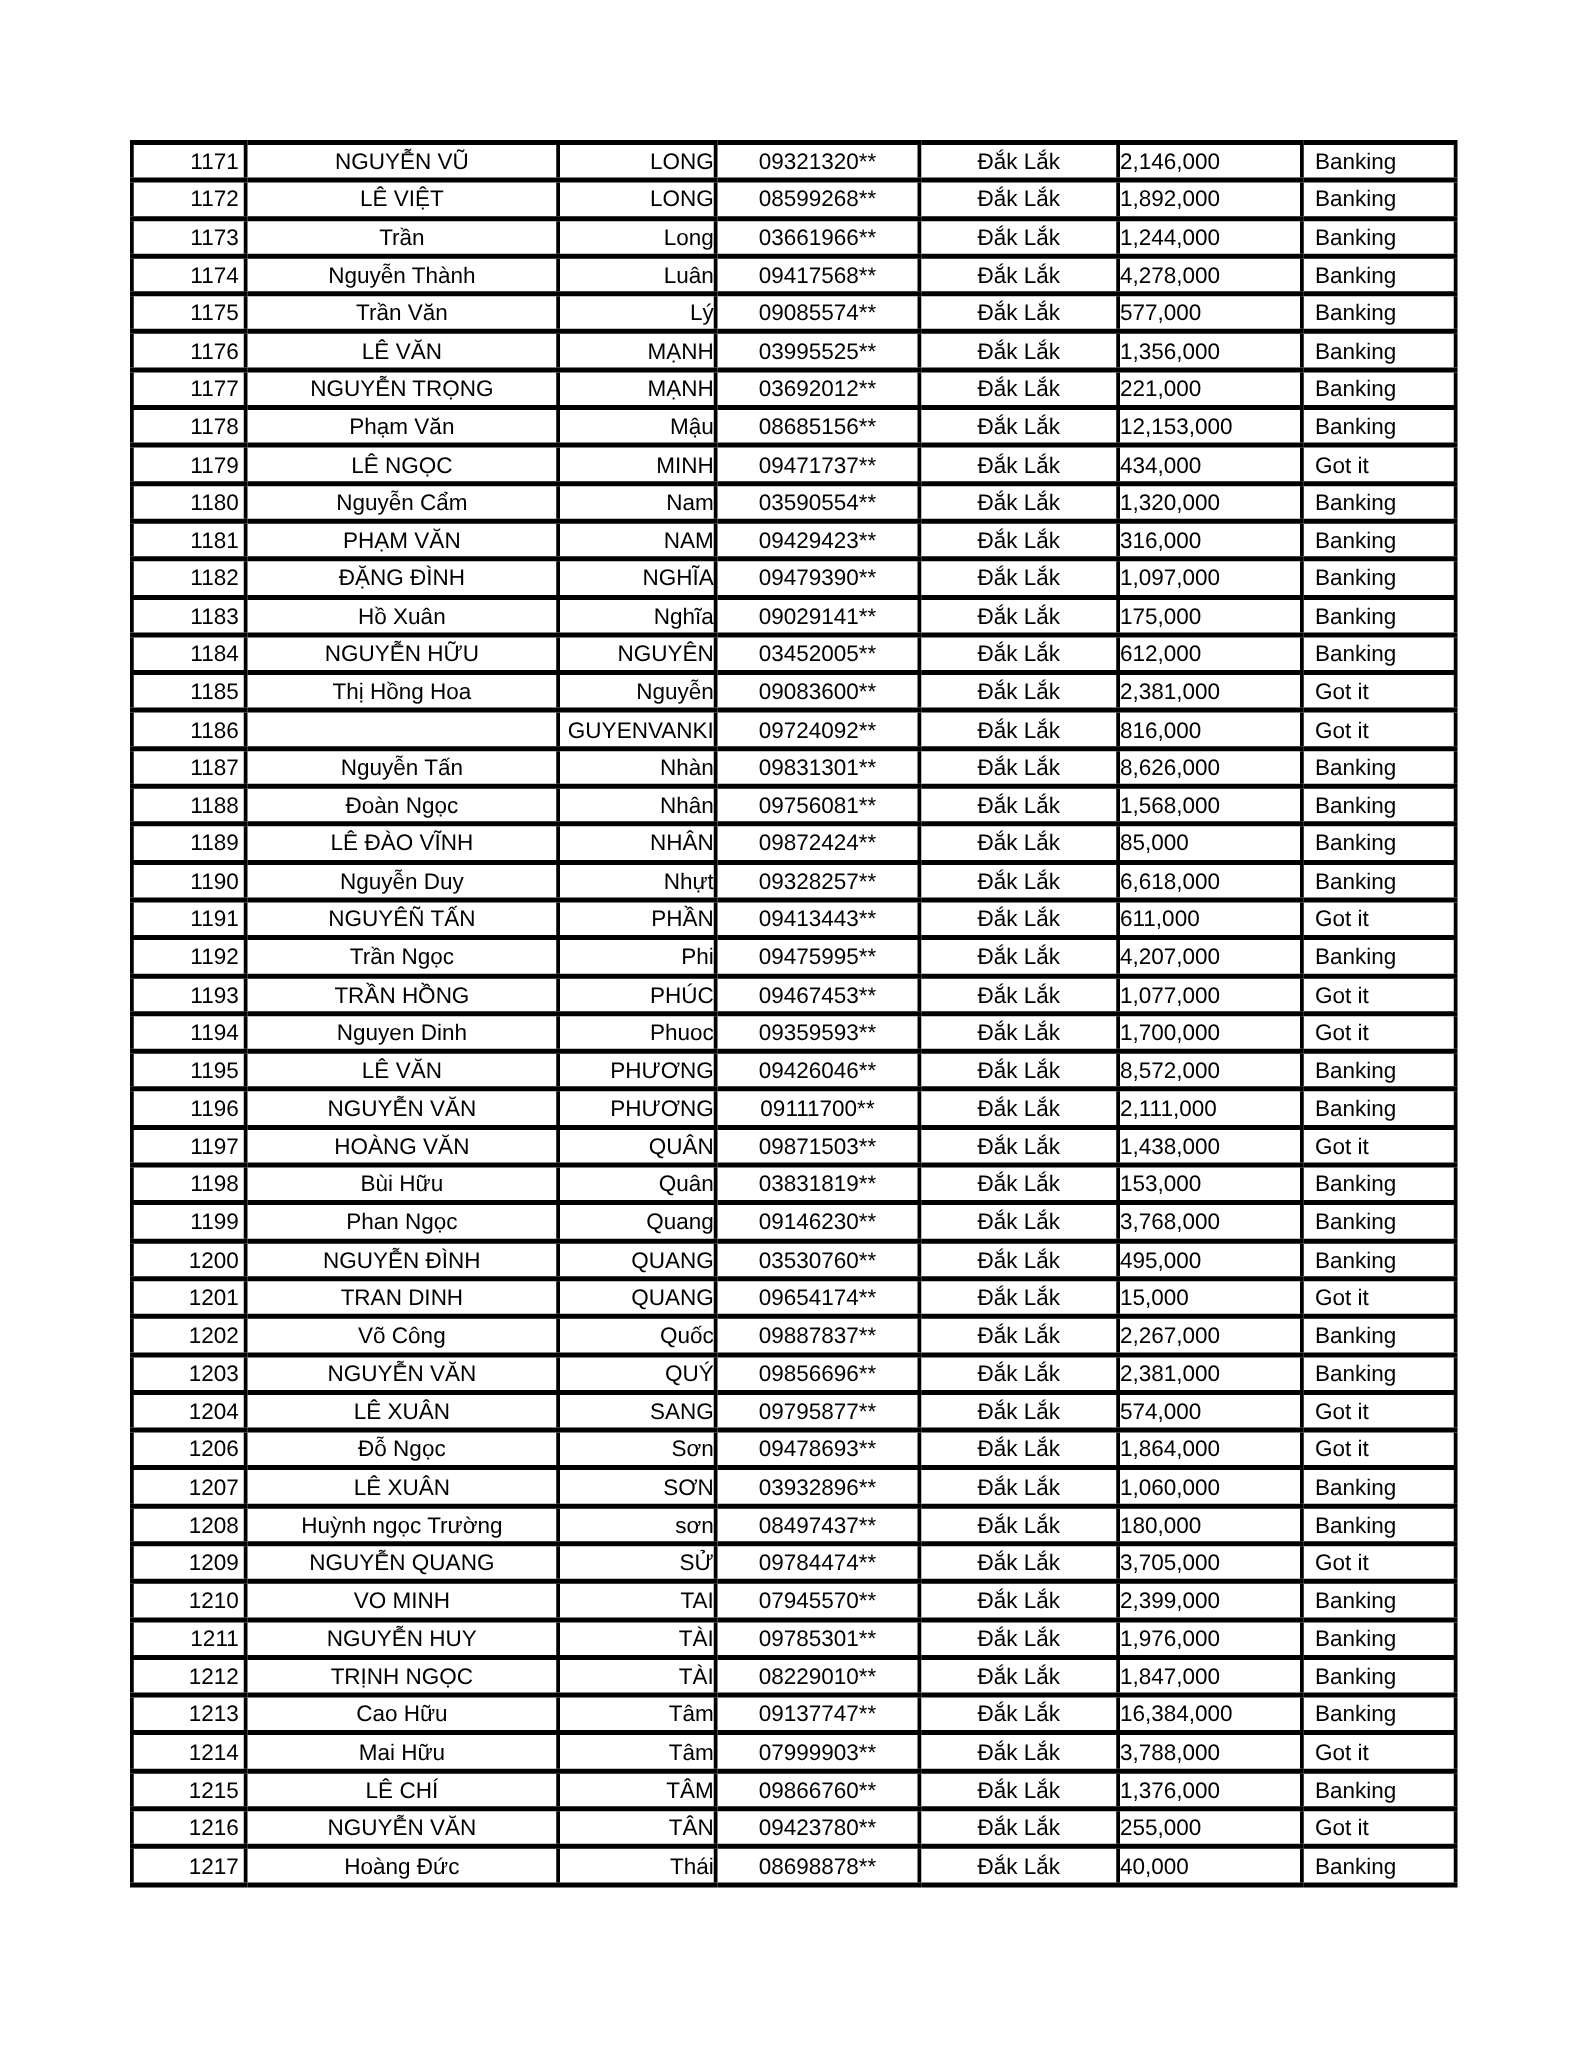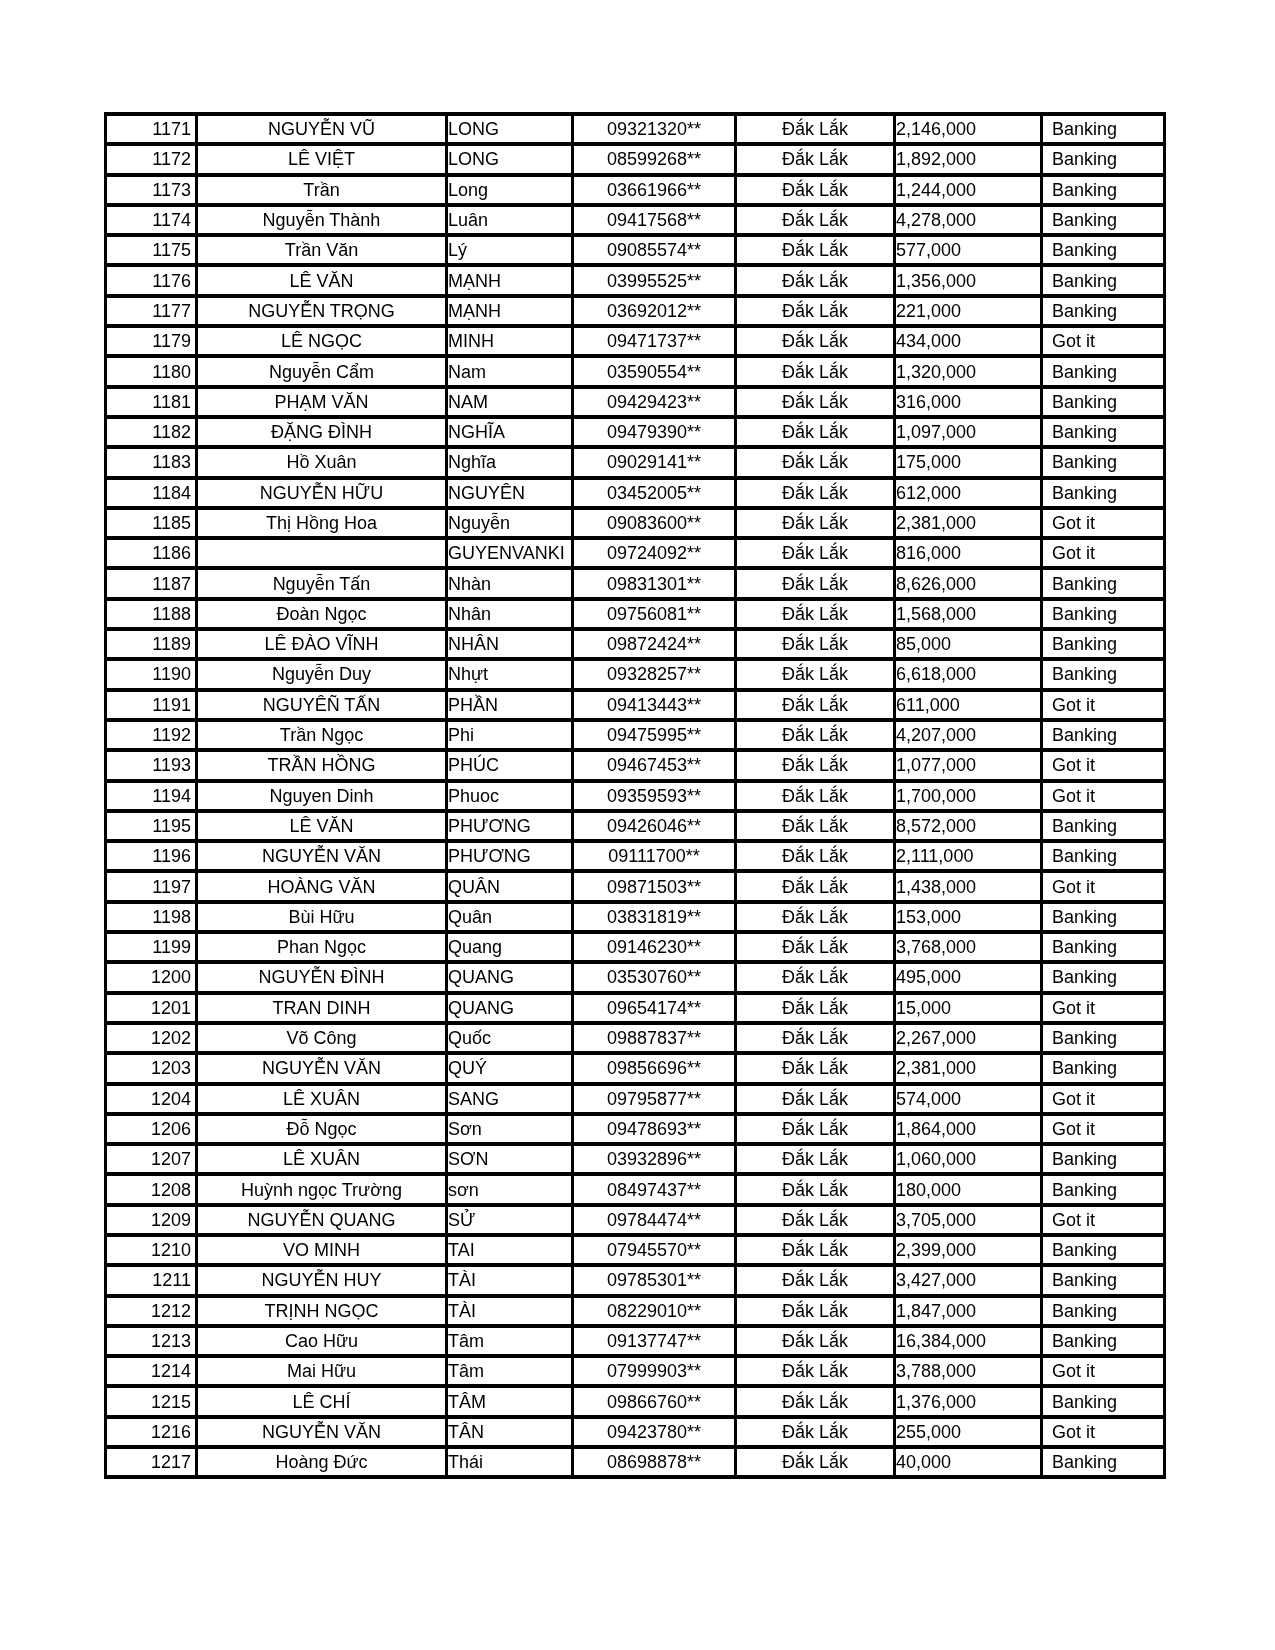--- a/index.html
+++ b/index.html
@@ -36,21 +36,21 @@
     border-bottom-width: 4px;
     height: 26.3px;
     padding: 0;
     overflow: hidden;
     white-space: nowrap;
     vertical-align: middle;
   }
   
   table.data-table td:nth-child(1) { text-align: right;  padding-right: 4px; }
   table.data-table td:nth-child(2) { text-align: center; margin-top: 16px; }
-  table.data-table td:nth-child(3) { text-align: left; }
+  table.data-table td:nth-child(3) { text-align: right; }
   table.data-table td:nth-child(4) { text-align: center; }
   table.data-table td:nth-child(5) { text-align: center; }
   table.data-table td:nth-child(6) { text-align: left;  padding-right: 8px; }
   table.data-table td:nth-child(7) { text-align: left;   padding-left: 9px; margin-top: 12px; }
 </style>
 </head>
 <body>
 
 <div class="page">
   <table class="data-table">
@@ -121,20 +121,29 @@
         <tr>
           <td>1177</td>
           <td>NGUYỄN TRỌNG</td>
           <td>MẠNH</td>
           <td>03692012**</td>
           <td>Đắk Lắk</td>
           <td>221,000</td>
           <td>Banking</td>
         </tr>
         <tr>
+          <td>1178</td>
+          <td>Phạm Văn</td>
+          <td>Mậu</td>
+          <td>08685156**</td>
+          <td>Đắk Lắk</td>
+          <td>12,153,000</td>
+          <td>Banking</td>
+        </tr>
+        <tr>
           <td>1179</td>
           <td>LÊ NGỌC</td>
           <td>MINH</td>
           <td>09471737**</td>
           <td>Đắk Lắk</td>
           <td>434,000</td>
           <td>Got it</td>
         </tr>
         <tr>
           <td>1180</td>
@@ -405,21 +414,21 @@
           <td>Đắk Lắk</td>
           <td>2,399,000</td>
           <td>Banking</td>
         </tr>
         <tr>
           <td>1211</td>
           <td>NGUYỄN HUY</td>
           <td>TÀI</td>
           <td>09785301**</td>
           <td>Đắk Lắk</td>
-          <td>3,427,000</td>
+          <td>1,976,000</td>
           <td>Banking</td>
         </tr>
         <tr>
           <td>1212</td>
           <td>TRỊNH NGỌC</td>
           <td>TÀI</td>
           <td>08229010**</td>
           <td>Đắk Lắk</td>
           <td>1,847,000</td>
           <td>Banking</td>

